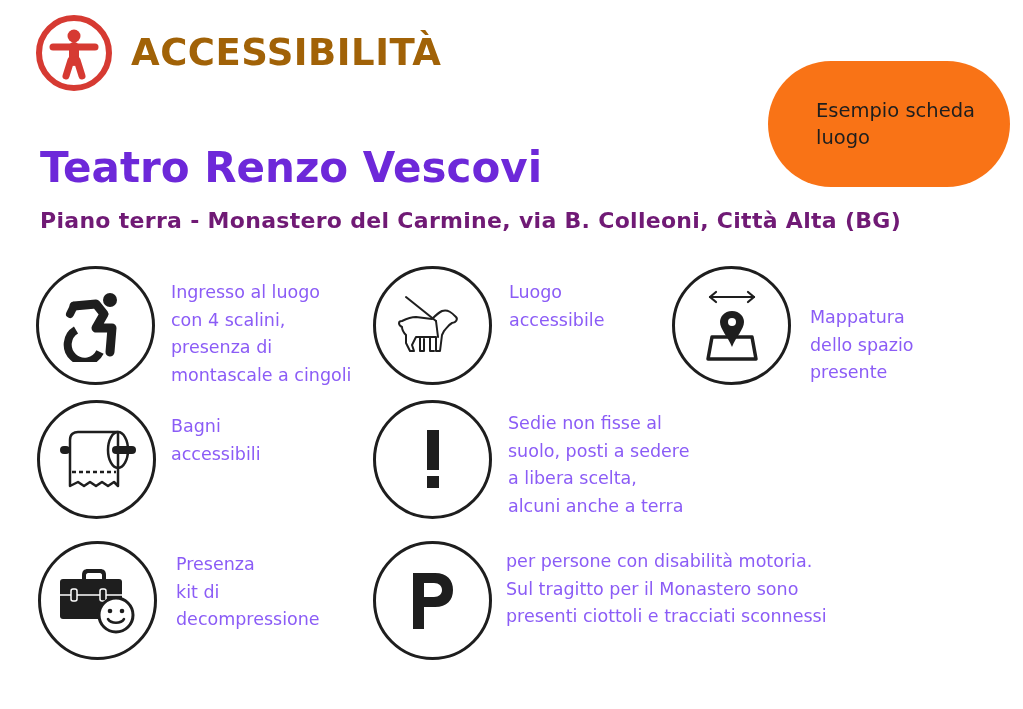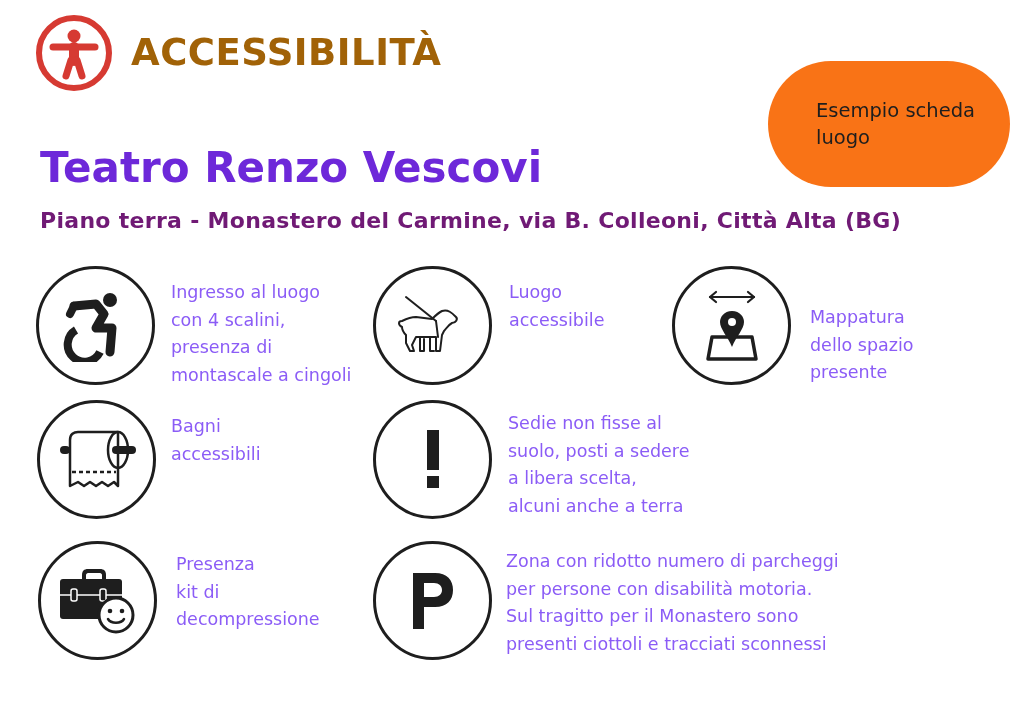--- a/index.html
+++ b/index.html
@@ -153,17 +153,16 @@
   <div>kit di</div>
   <div>decompressione</div>
 </div>
 
 <div class="abs ic" style="left:373px; top:541px;">
   <svg width="44" height="56" viewBox="0 0 44 56">
     <path d="M2 0 L24 0 C36 0 42 7 42 17 C42 27 36 34 24 34 L13 34 L13 56 L2 56 Z M13 10 L13 24 L23 24 C28 24 31 21 31 17 C31 13 28 10 23 10 Z" fill="#1e1e1e" fill-rule="evenodd"></path>
   </svg>
 </div>
 <div class="abs desc" style="left:506px; top:548px;">
-  <div>Zona con ridotto numero di parcheggi</div>
   <div>per persone con disabilità motoria.</div>
   <div>Sul tragitto per il Monastero sono</div>
   <div>presenti ciottoli e tracciati sconnessi</div>
 </div>
 
 </body></html>

